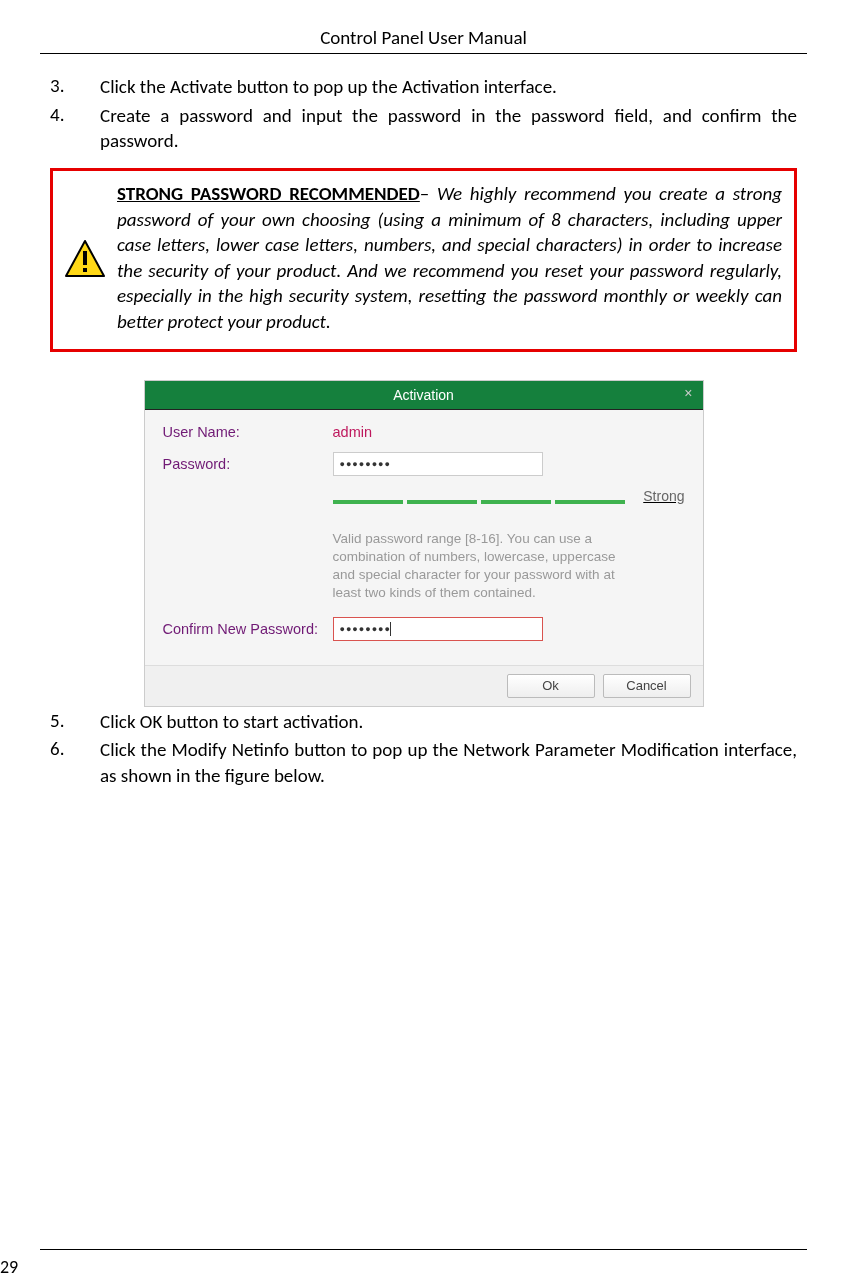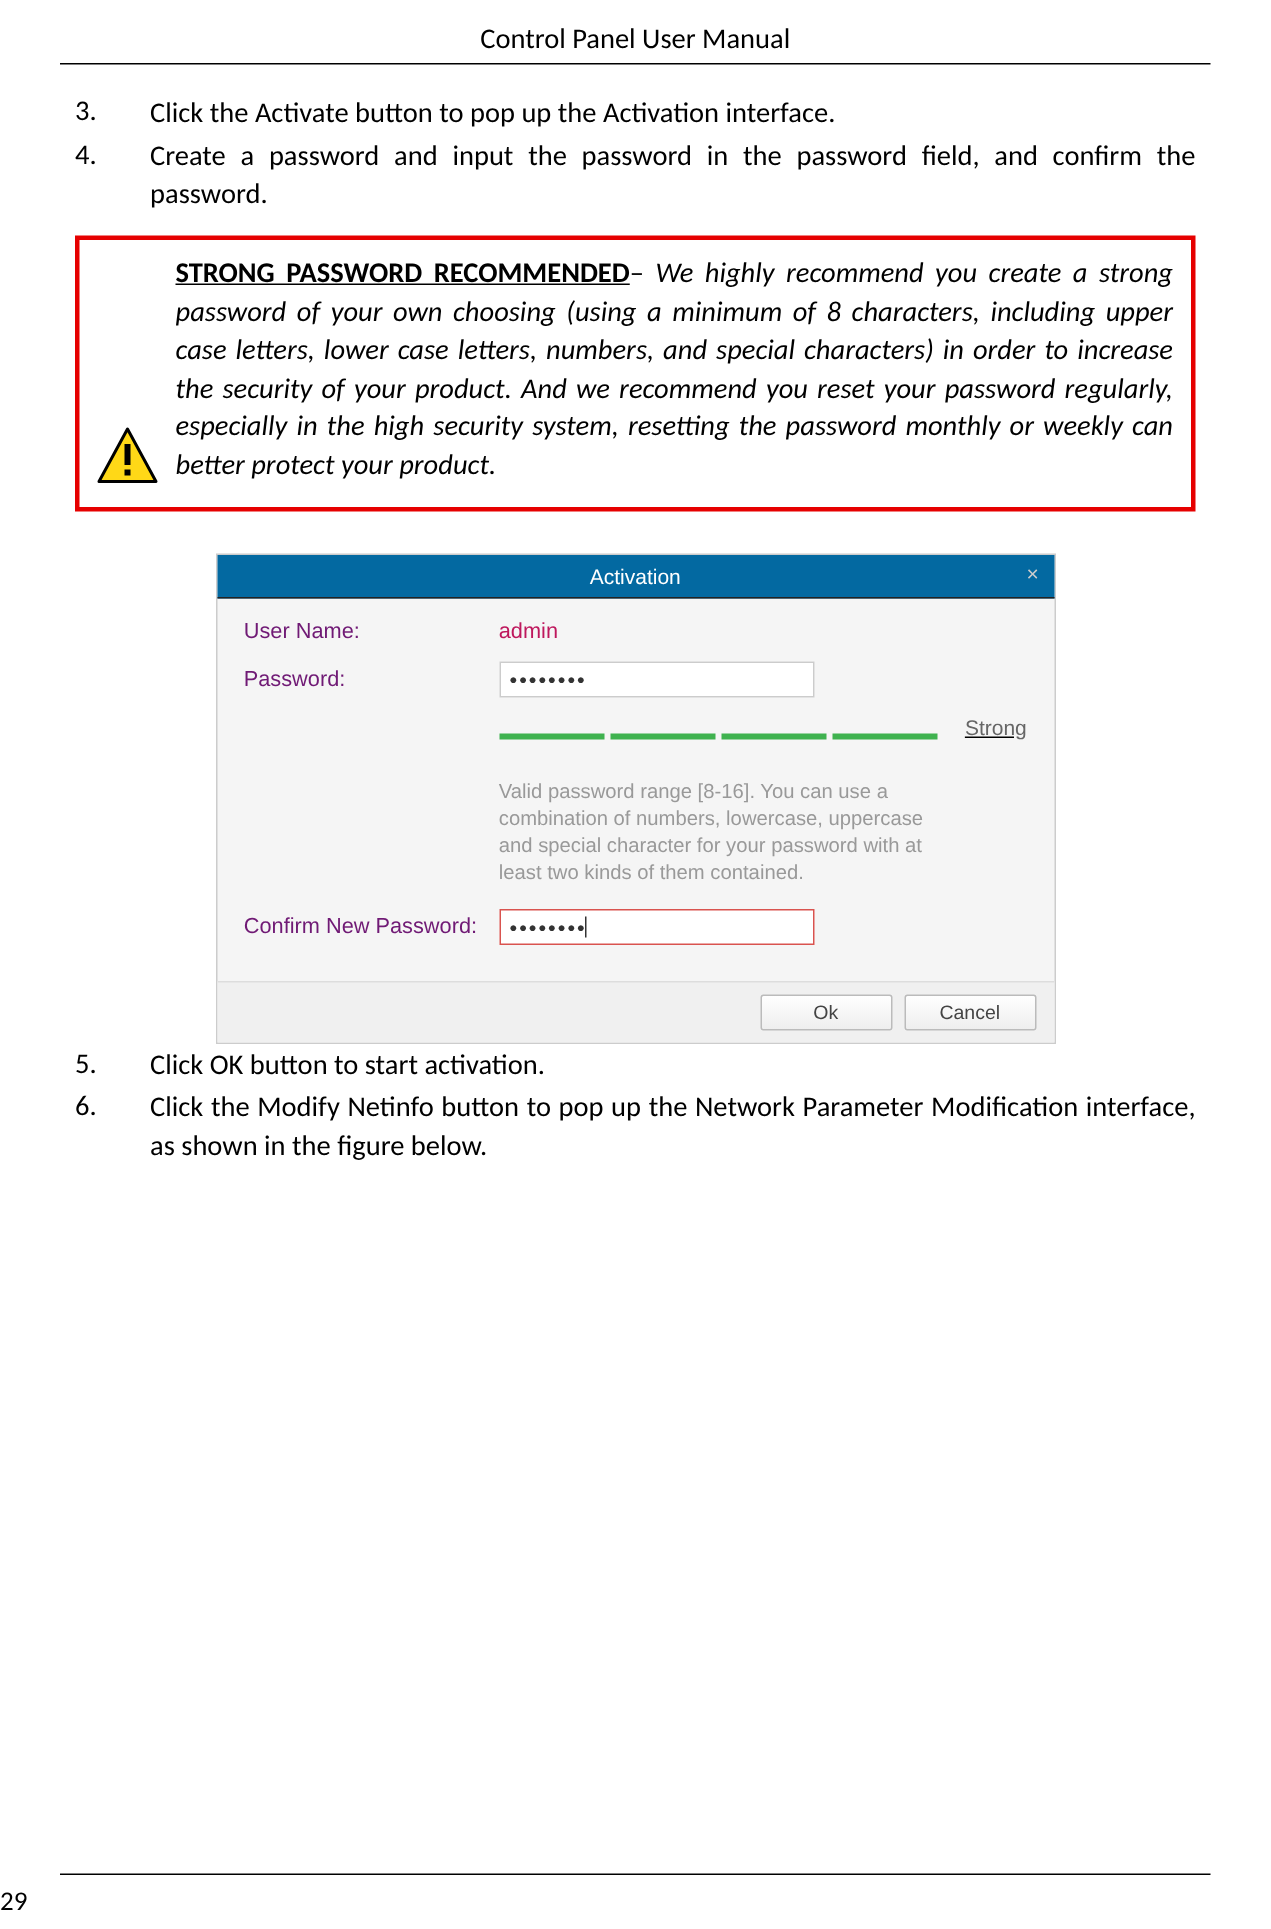--- a/index.html
+++ b/index.html
@@ -10,49 +10,50 @@
       background: #fff;
       position: relative;
       padding: 0 40px;
     }
     .header {
       text-align: center;
       font-size: 19px;
       padding: 15px 0 4px;
       border-bottom: 1.5px solid #000;
       margin-bottom: 20px;
+      margin-top: 11px;
     }
     .body-content { padding: 0 10px; }
     .step { display: flex; margin-bottom: 3px; text-align: justify; text-align-last: left; }
     .step-num { width: 50px; flex-shrink: 0; font-size: 19px; }
     .step-text { flex: 1; font-size: 19px; line-height: 1.35; text-align: justify; }
     .callout {
       border: 3px solid #e60000;
       padding: 10px 12px 14px 10px;
       margin: 14px 0 28px 0;
       display: flex;
-      align-items: flex-end;
+      align-items: center;
     }
     .warning-icon {
       width: 44px; height: 40px; flex-shrink: 0;
       position: relative; margin-right: 10px; margin-top: 2px;
     }
     .warning-icon svg { display: block; }
     .callout-text { font-size: 19px; line-height: 1.35; text-align: justify; font-style: italic; }
     .callout-text .title { text-decoration: underline; font-weight: bold; font-style: normal; }
     .callout-text .dash { font-style: normal; }
     .dialog-wrap { display: flex; justify-content: center; margin-bottom: 2px; }
     .dialog {
       width: 560px;
       border: 1px solid #ccc;
       background: #f5f5f5;
       font-family: Arial, sans-serif;
     }
     .dlg-title {
-      background: #0369a1;
+      background: #15803d;
       color: #fff;
       font-size: 14px;
       text-align: center;
       padding: 6px 0;
       position: relative;
       border-bottom: 1px solid #222;
     }
     .dlg-close {
       position: absolute; right: 10px; top: 4px;
       color: #ccc; font-size: 14px; cursor: pointer;

